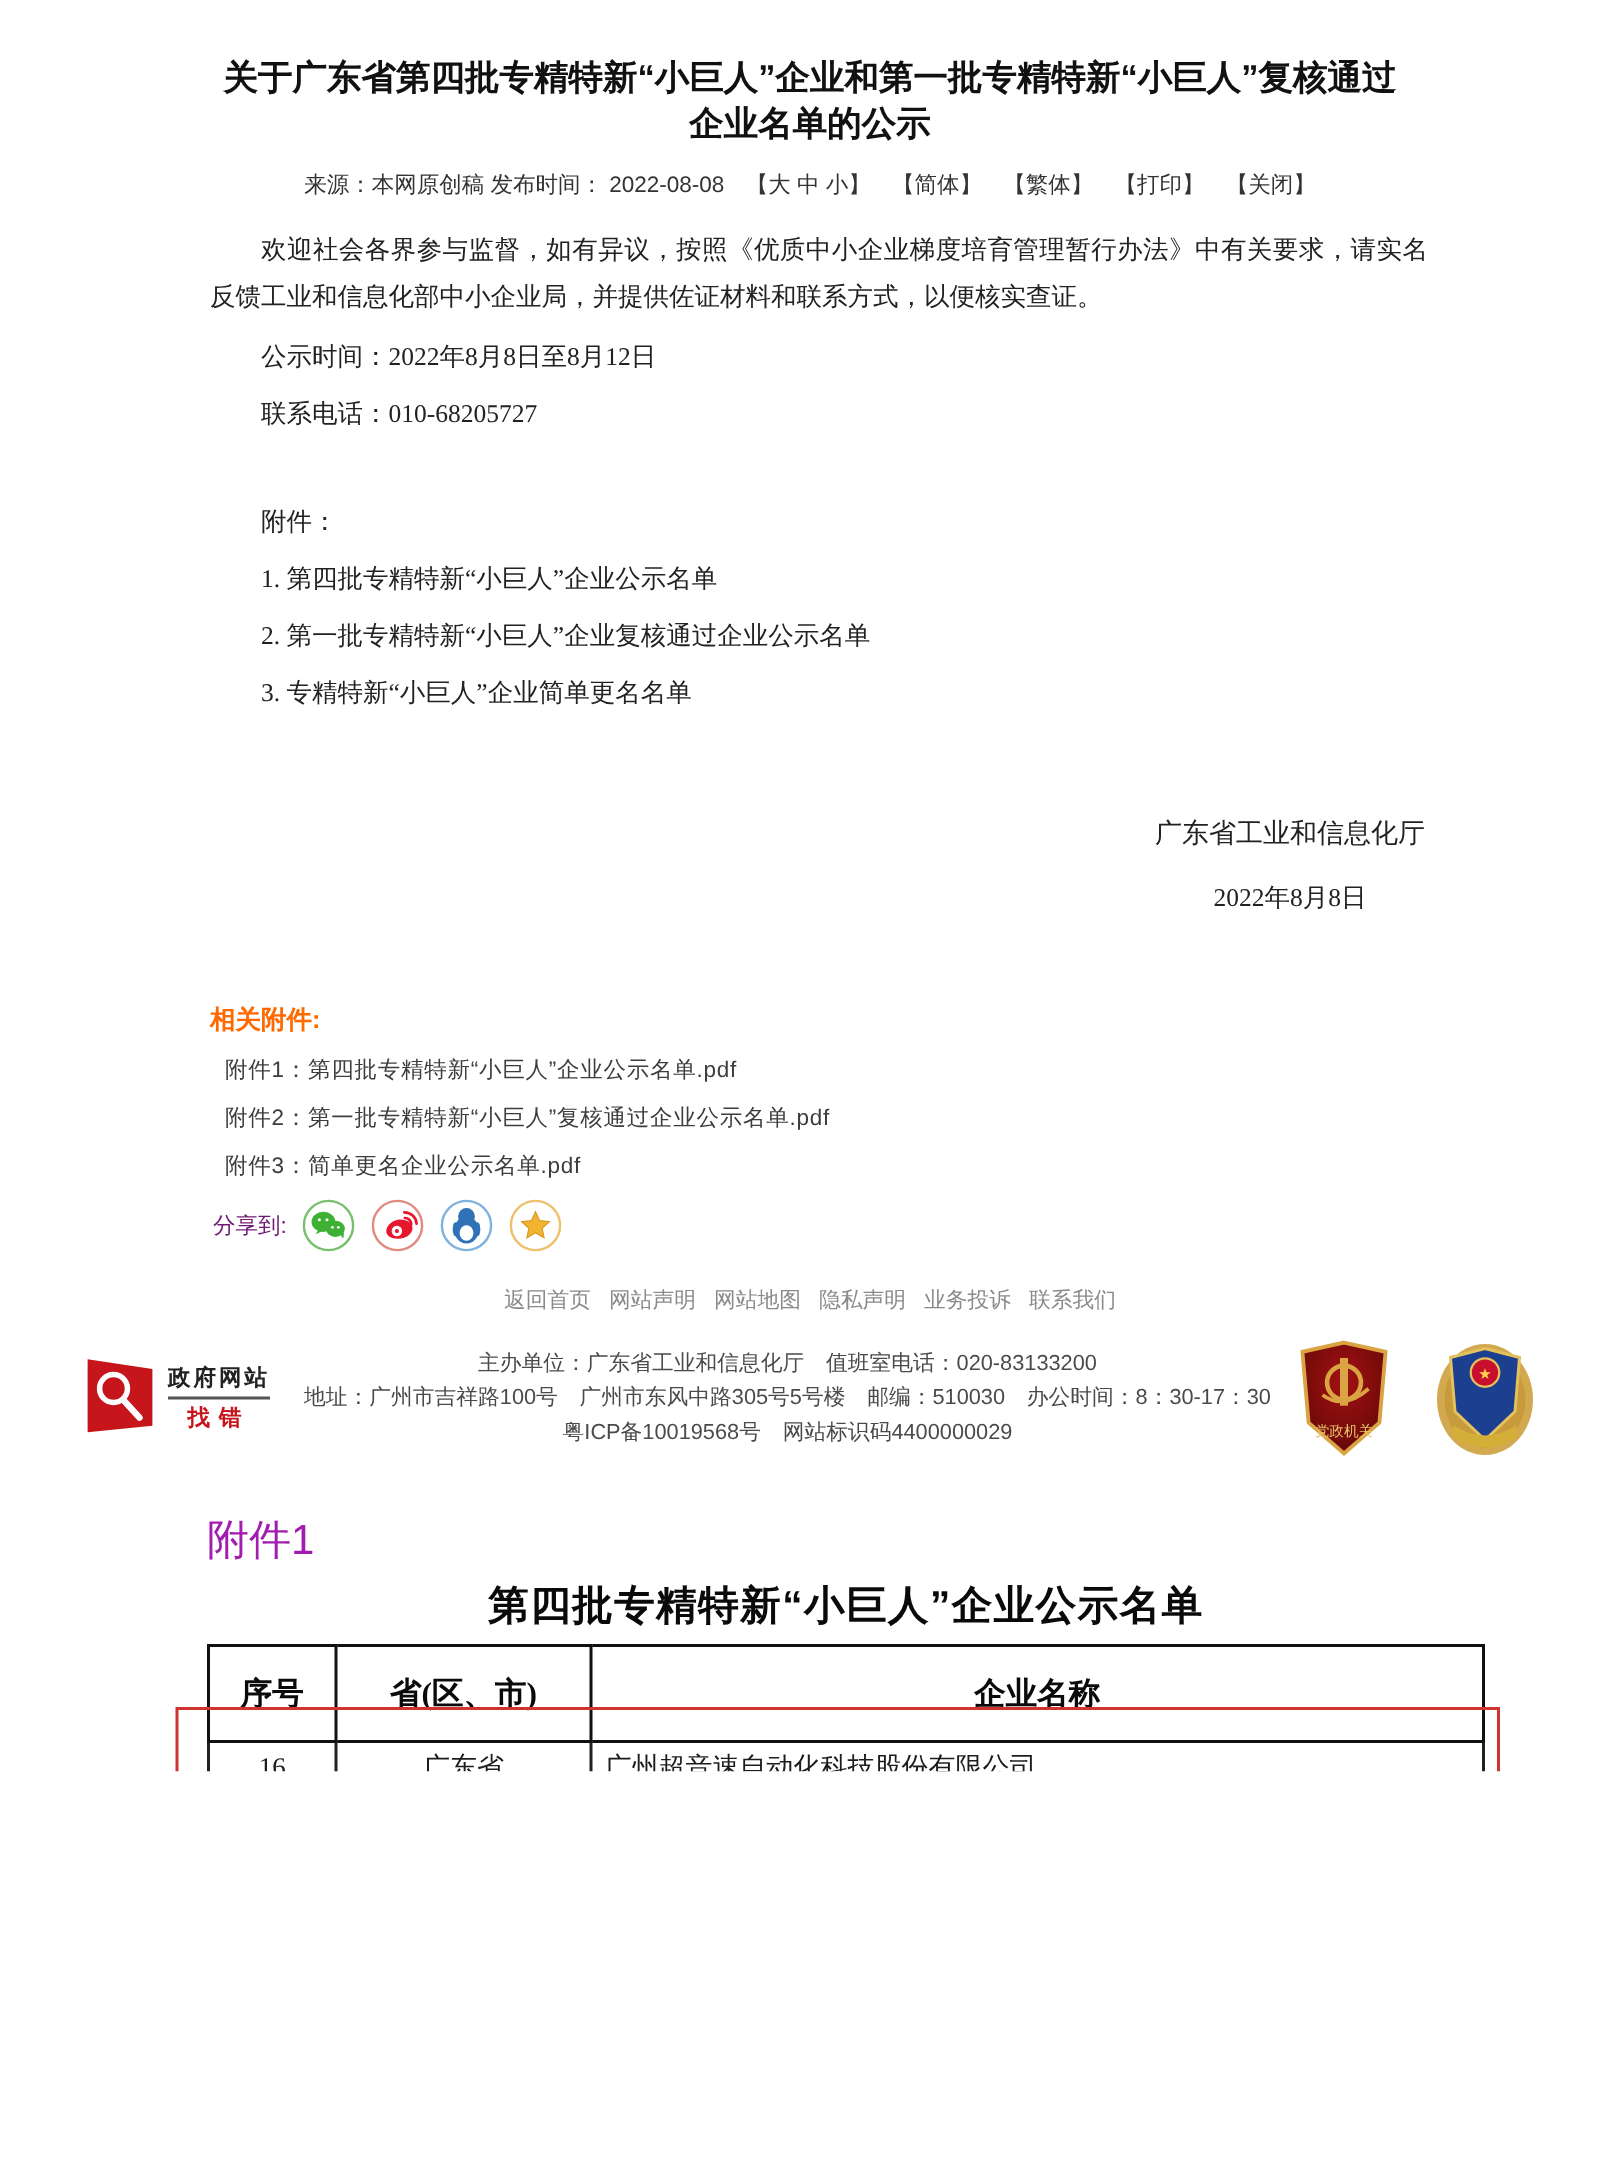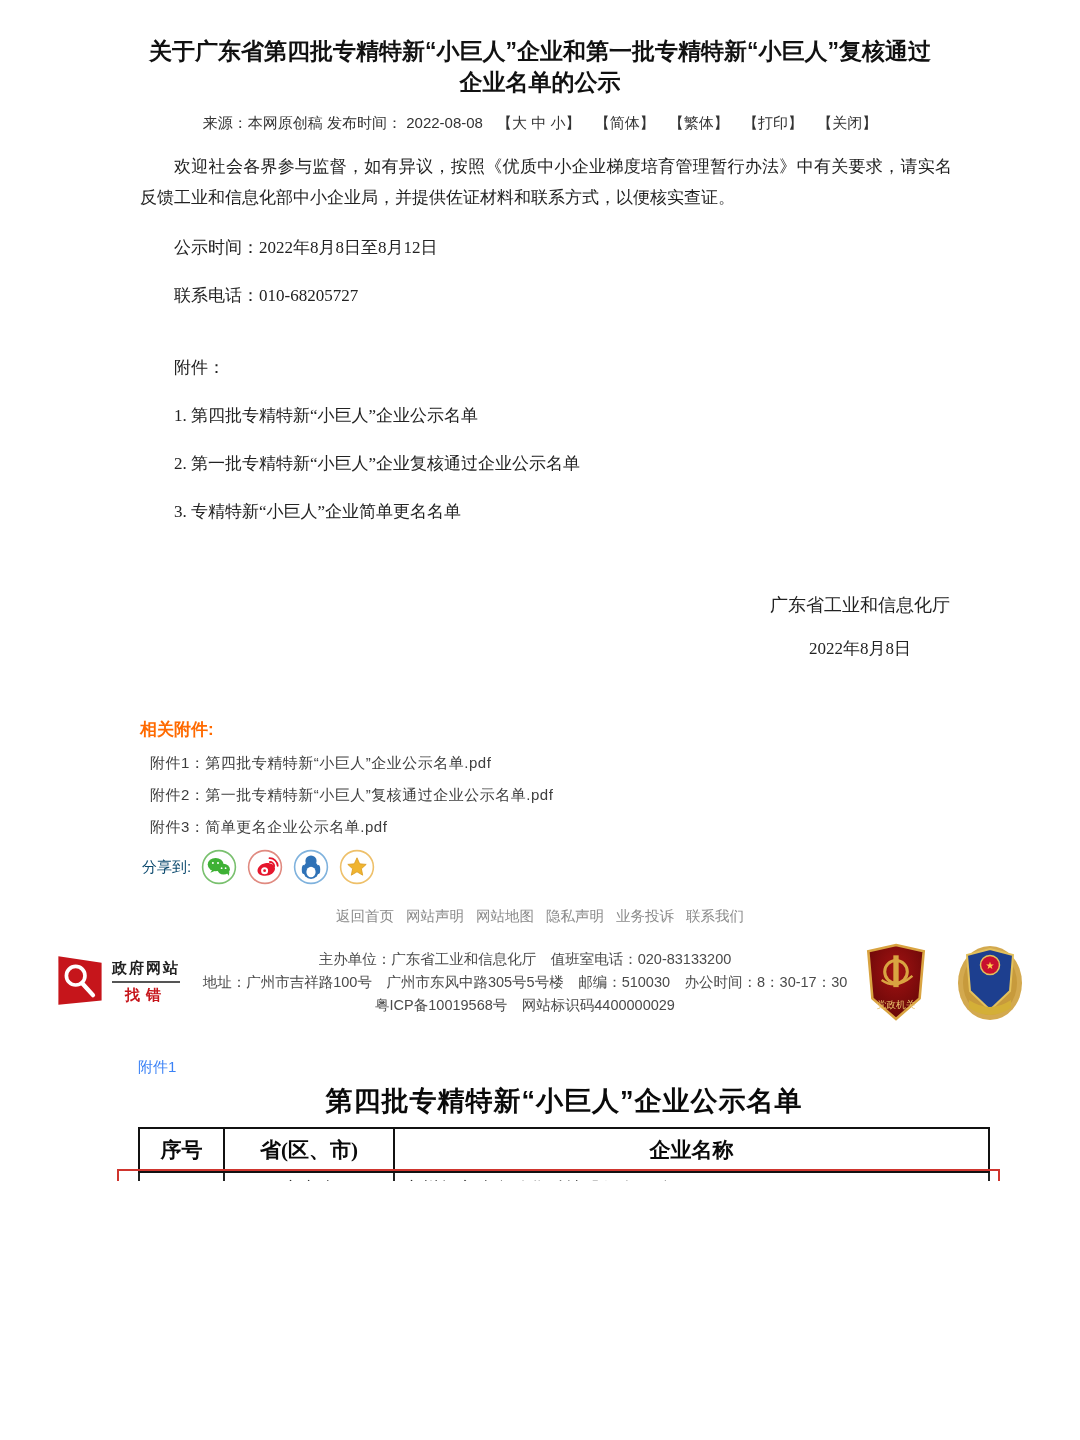--- a/index.html
+++ b/index.html
@@ -30,21 +30,21 @@
   .content {
     margin:18px 128px 0 140px;
     font-family:"Liberation Serif","DejaVu Serif",serif;
     font-size:17px; color:#222;
   }
   .content p.para {
     text-indent:2em; line-height:31px;
     text-align:justify; margin-top:10px;
   }
   .content p.info {
-    text-indent:2em; line-height:26px; margin-top:22px;
+    text-indent:2em; line-height:26px; margin-top:12px;
   }
   .content p.attach-head { margin-top:46px; }
   .sig-block {
     margin-top:68px; margin-left:auto; margin-right:2px;
     width:max-content; text-align:center;
     font-size:18px; color:#222;
   }
   .sig-date { margin-top:20px; font-size:17px; }
   
   .related { margin:58px 0 0 140px; }
@@ -53,21 +53,21 @@
   }
   .related-link {
     margin-top:13px; padding-left:10px;
     font-size:15px; color:#3d3d3d; cursor:pointer;
     letter-spacing:0.5px;
   }
   .share-row {
     margin-top:12px; display:flex; align-items:center; gap:10px;
     padding-left:2px;
   }
-  .share-label { font-size:15px; color:#0c4a6e; }
+  .share-label { font-size:15px; color:#701a75; }
   .share-icon {
     width:36px; height:36px; display:inline-block; cursor:pointer;
   }
   .share-icon svg { width:36px; height:36px; display:block; }
   
   .footer { margin-top:22px; }
   .footer-nav {
     text-align:center; font-size:14.5px; color:#8a8a8a;
   }
   .footer-nav .nav-link { margin:0 4px; cursor:pointer; }
@@ -86,34 +86,34 @@
     font-size:15px; font-weight:bold; color:#c6151b; letter-spacing:6px;
   }
   .footer-info {
     flex:1; text-align:center;
     font-size:14.5px; color:#4a4a4a; line-height:23px;
   }
   .footer-badges { display:flex; align-items:center; gap:26px; width:170px; justify-content:flex-end; }
   .footer-badges svg { display:block; }
   
   .annex { margin:36px 90px 0 138px; }
-  .annex-label { font-size:15px; color:#3b82f6; }
+  .annex-label { font-size:28px; color:#a21caf; }
   .annex-title {
     margin-top:6px; text-align:center;
     font-size:27px; font-weight:bold; color:#0a0a0a;
     letter-spacing:1px;
   }
   .table-wrap { position:relative; margin-top:8px; }
   table.annex-table {
     width:100%; border-collapse:collapse;
     font-family:"Liberation Serif","DejaVu Serif",serif;
   }
   table.annex-table th {
     border:2px solid #111; font-size:21px; font-weight:bold;
-    padding:7px 0; color:#0a0a0a;
+    padding:17px 0; color:#0a0a0a;
   }
   table.annex-table td {
     border:2px solid #222; font-size:18px;
     padding:4px 0; text-align:center; color:#1c1c1c;
   }
   table.annex-table td.company { text-align:left; padding-left:8px; }
   .col-no { width:10%; } .col-prov { width:20%; } .col-name { width:70%;text-align:center; }
   .highlight-box {
     position:absolute; left:-21px; right:-10px;
     top:42px; height:48px;

